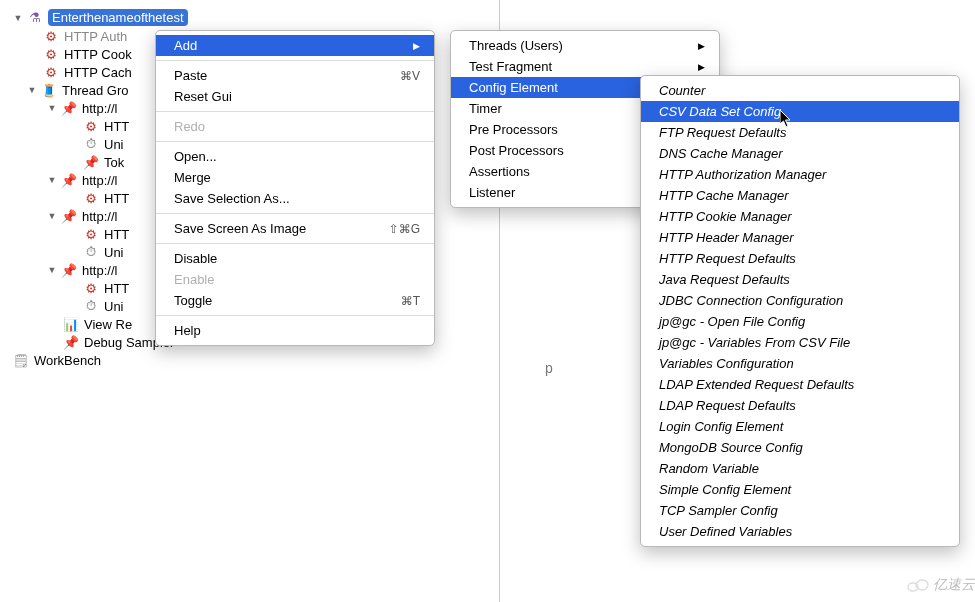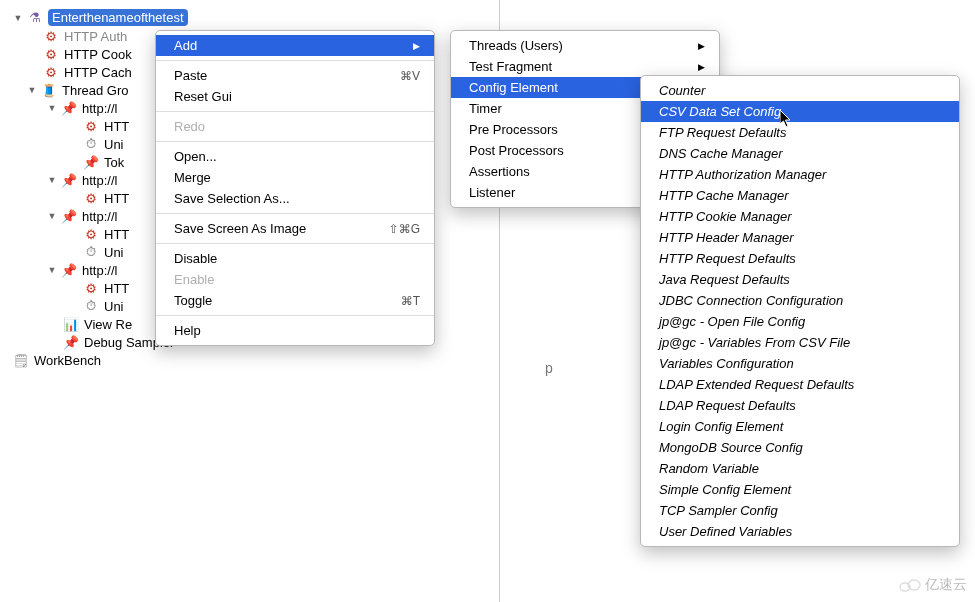--- a/index.html
+++ b/index.html
@@ -103,27 +103,28 @@
       height: 1px;
       background: #ddd;
       margin: 4px 0;
     }
     .menu1 { left: 155px; top: 30px; width: 280px; }
     .menu2 { left: 450px; top: 30px; width: 190px; }
     .menu3 { left: 640px; top: 75px; width: 320px; font-style: italic; }
 
     .watermark {
       position: absolute;
-      right: 8px;
+      right: 0;
       bottom: 8px;
       color: #bbb;
       font-size: 14px;
       display: flex;
       align-items: center;
       gap: 4px;
+      font-style: italic;
     }
     .watermark svg { opacity: 0.5; }
     .cursor-arrow {
       position: absolute;
       left: 780px;
       top: 110px;
       z-index: 200;
       font-size: 15px;
       color: #000;
     }

